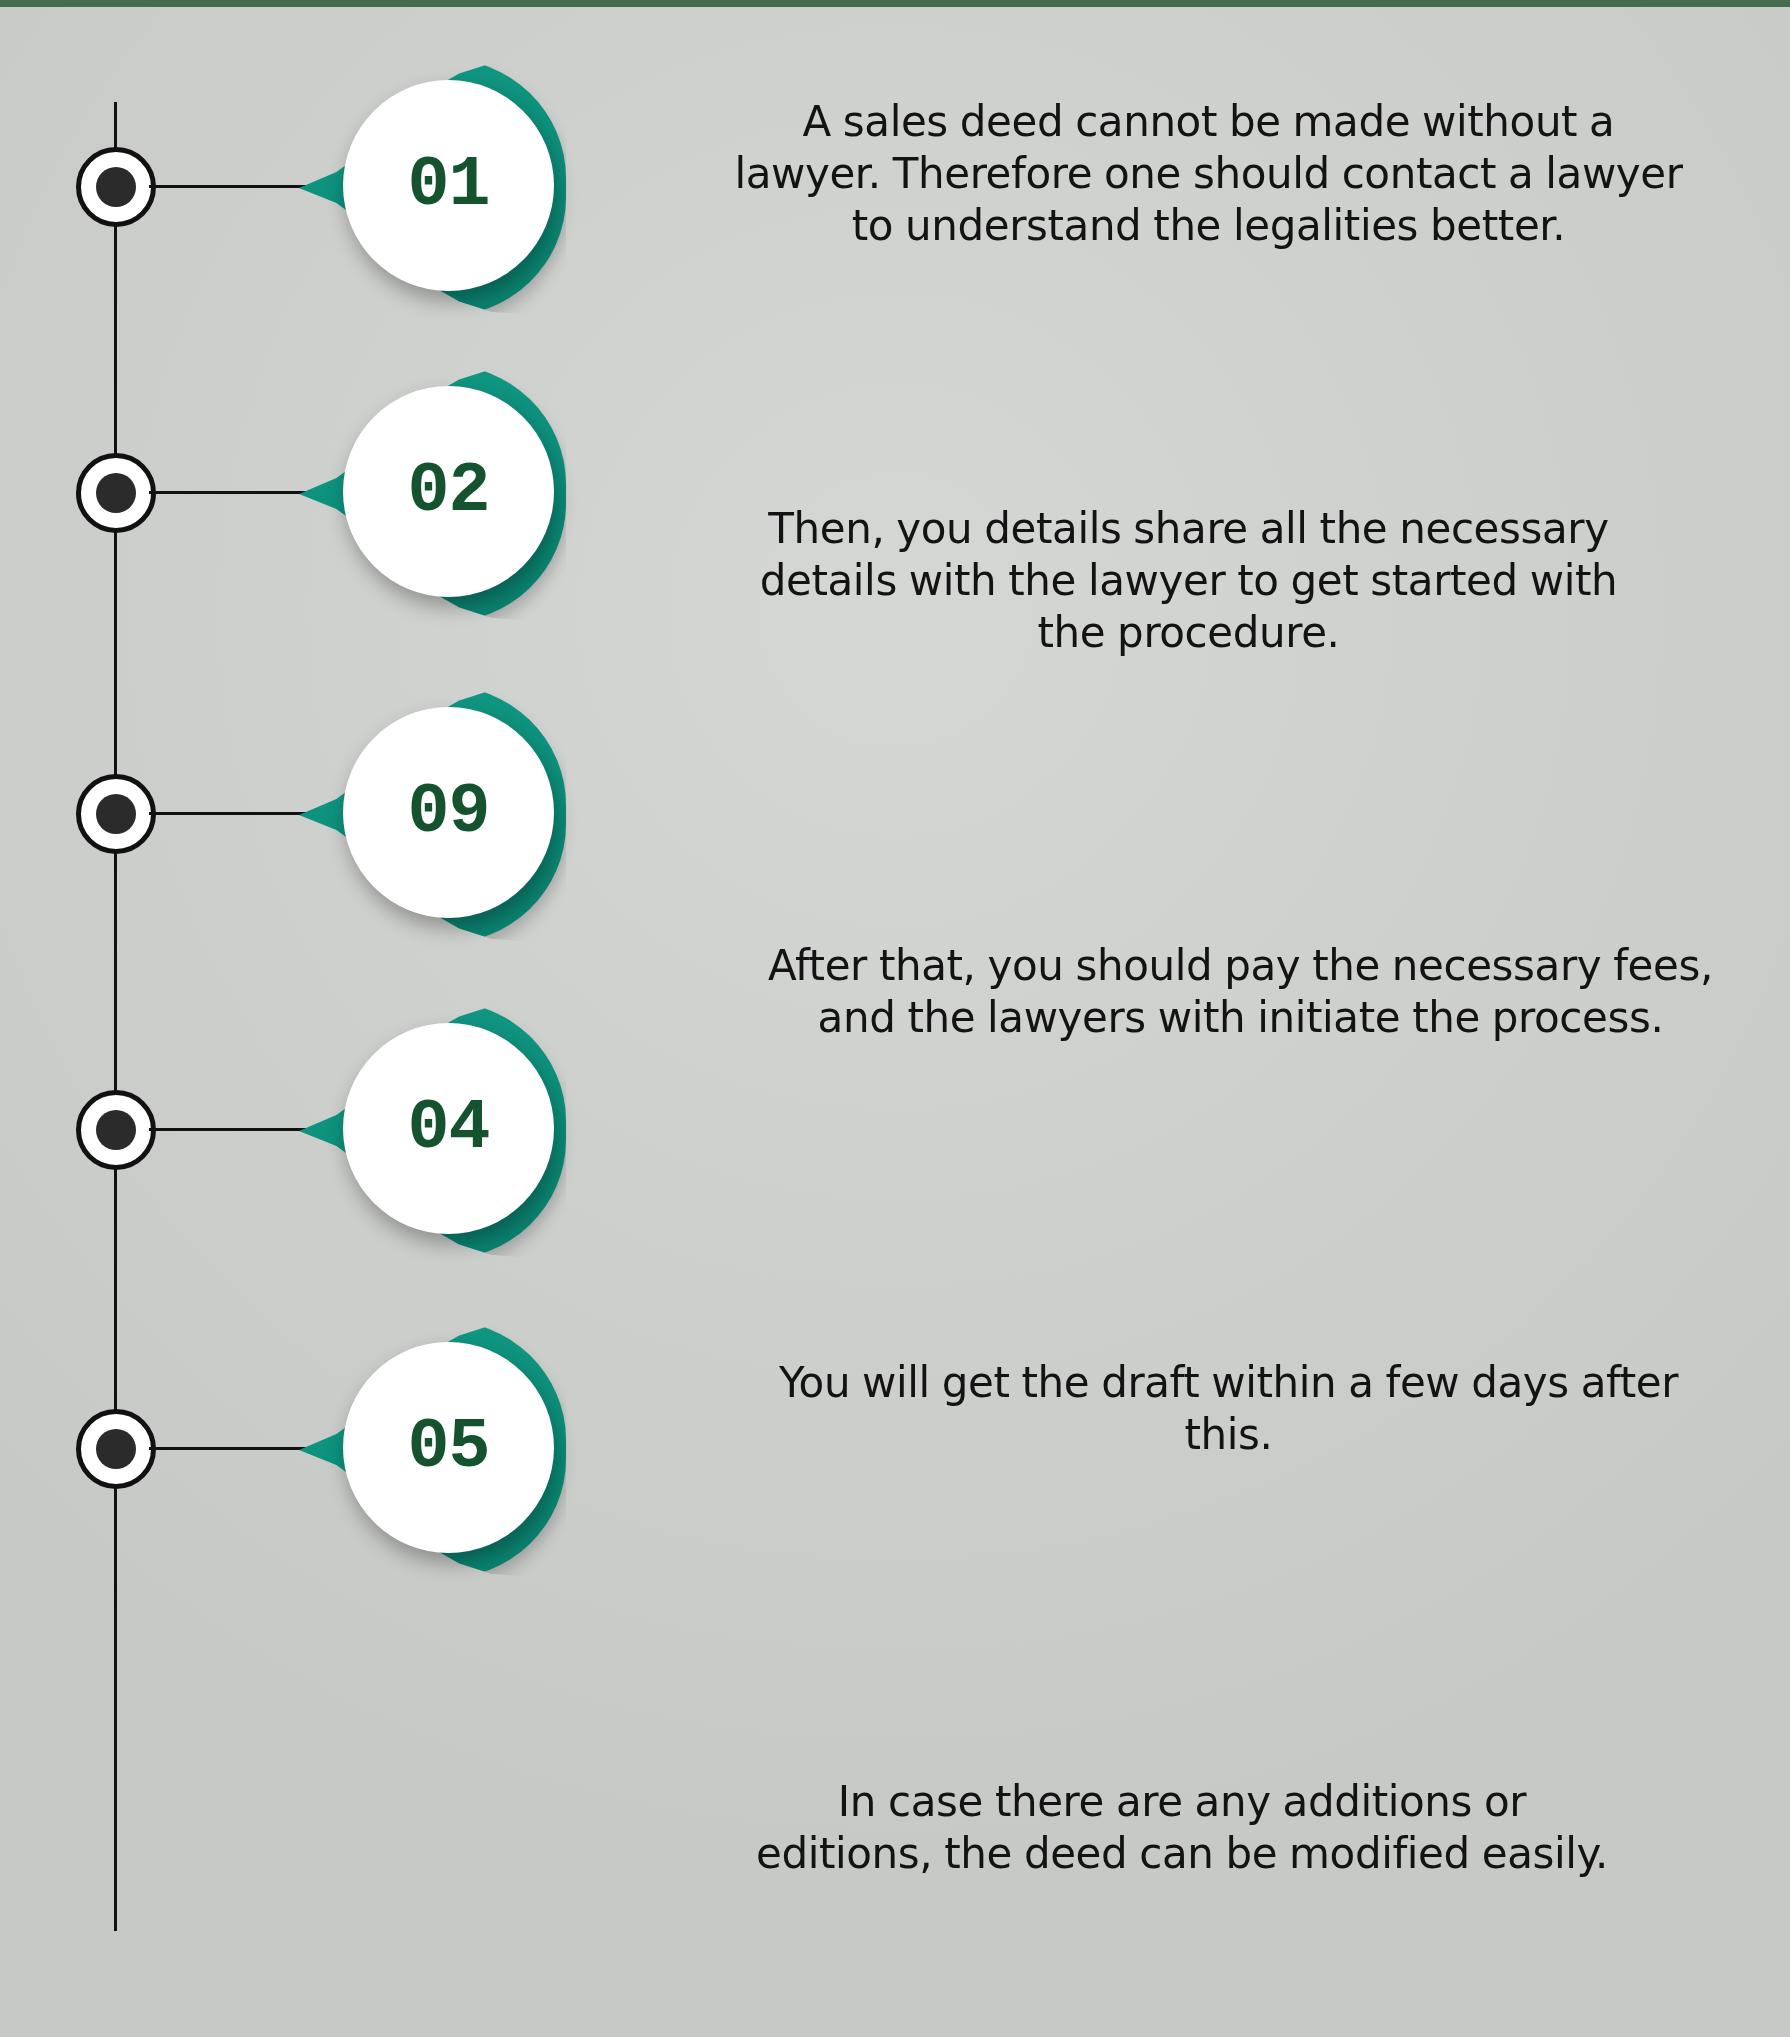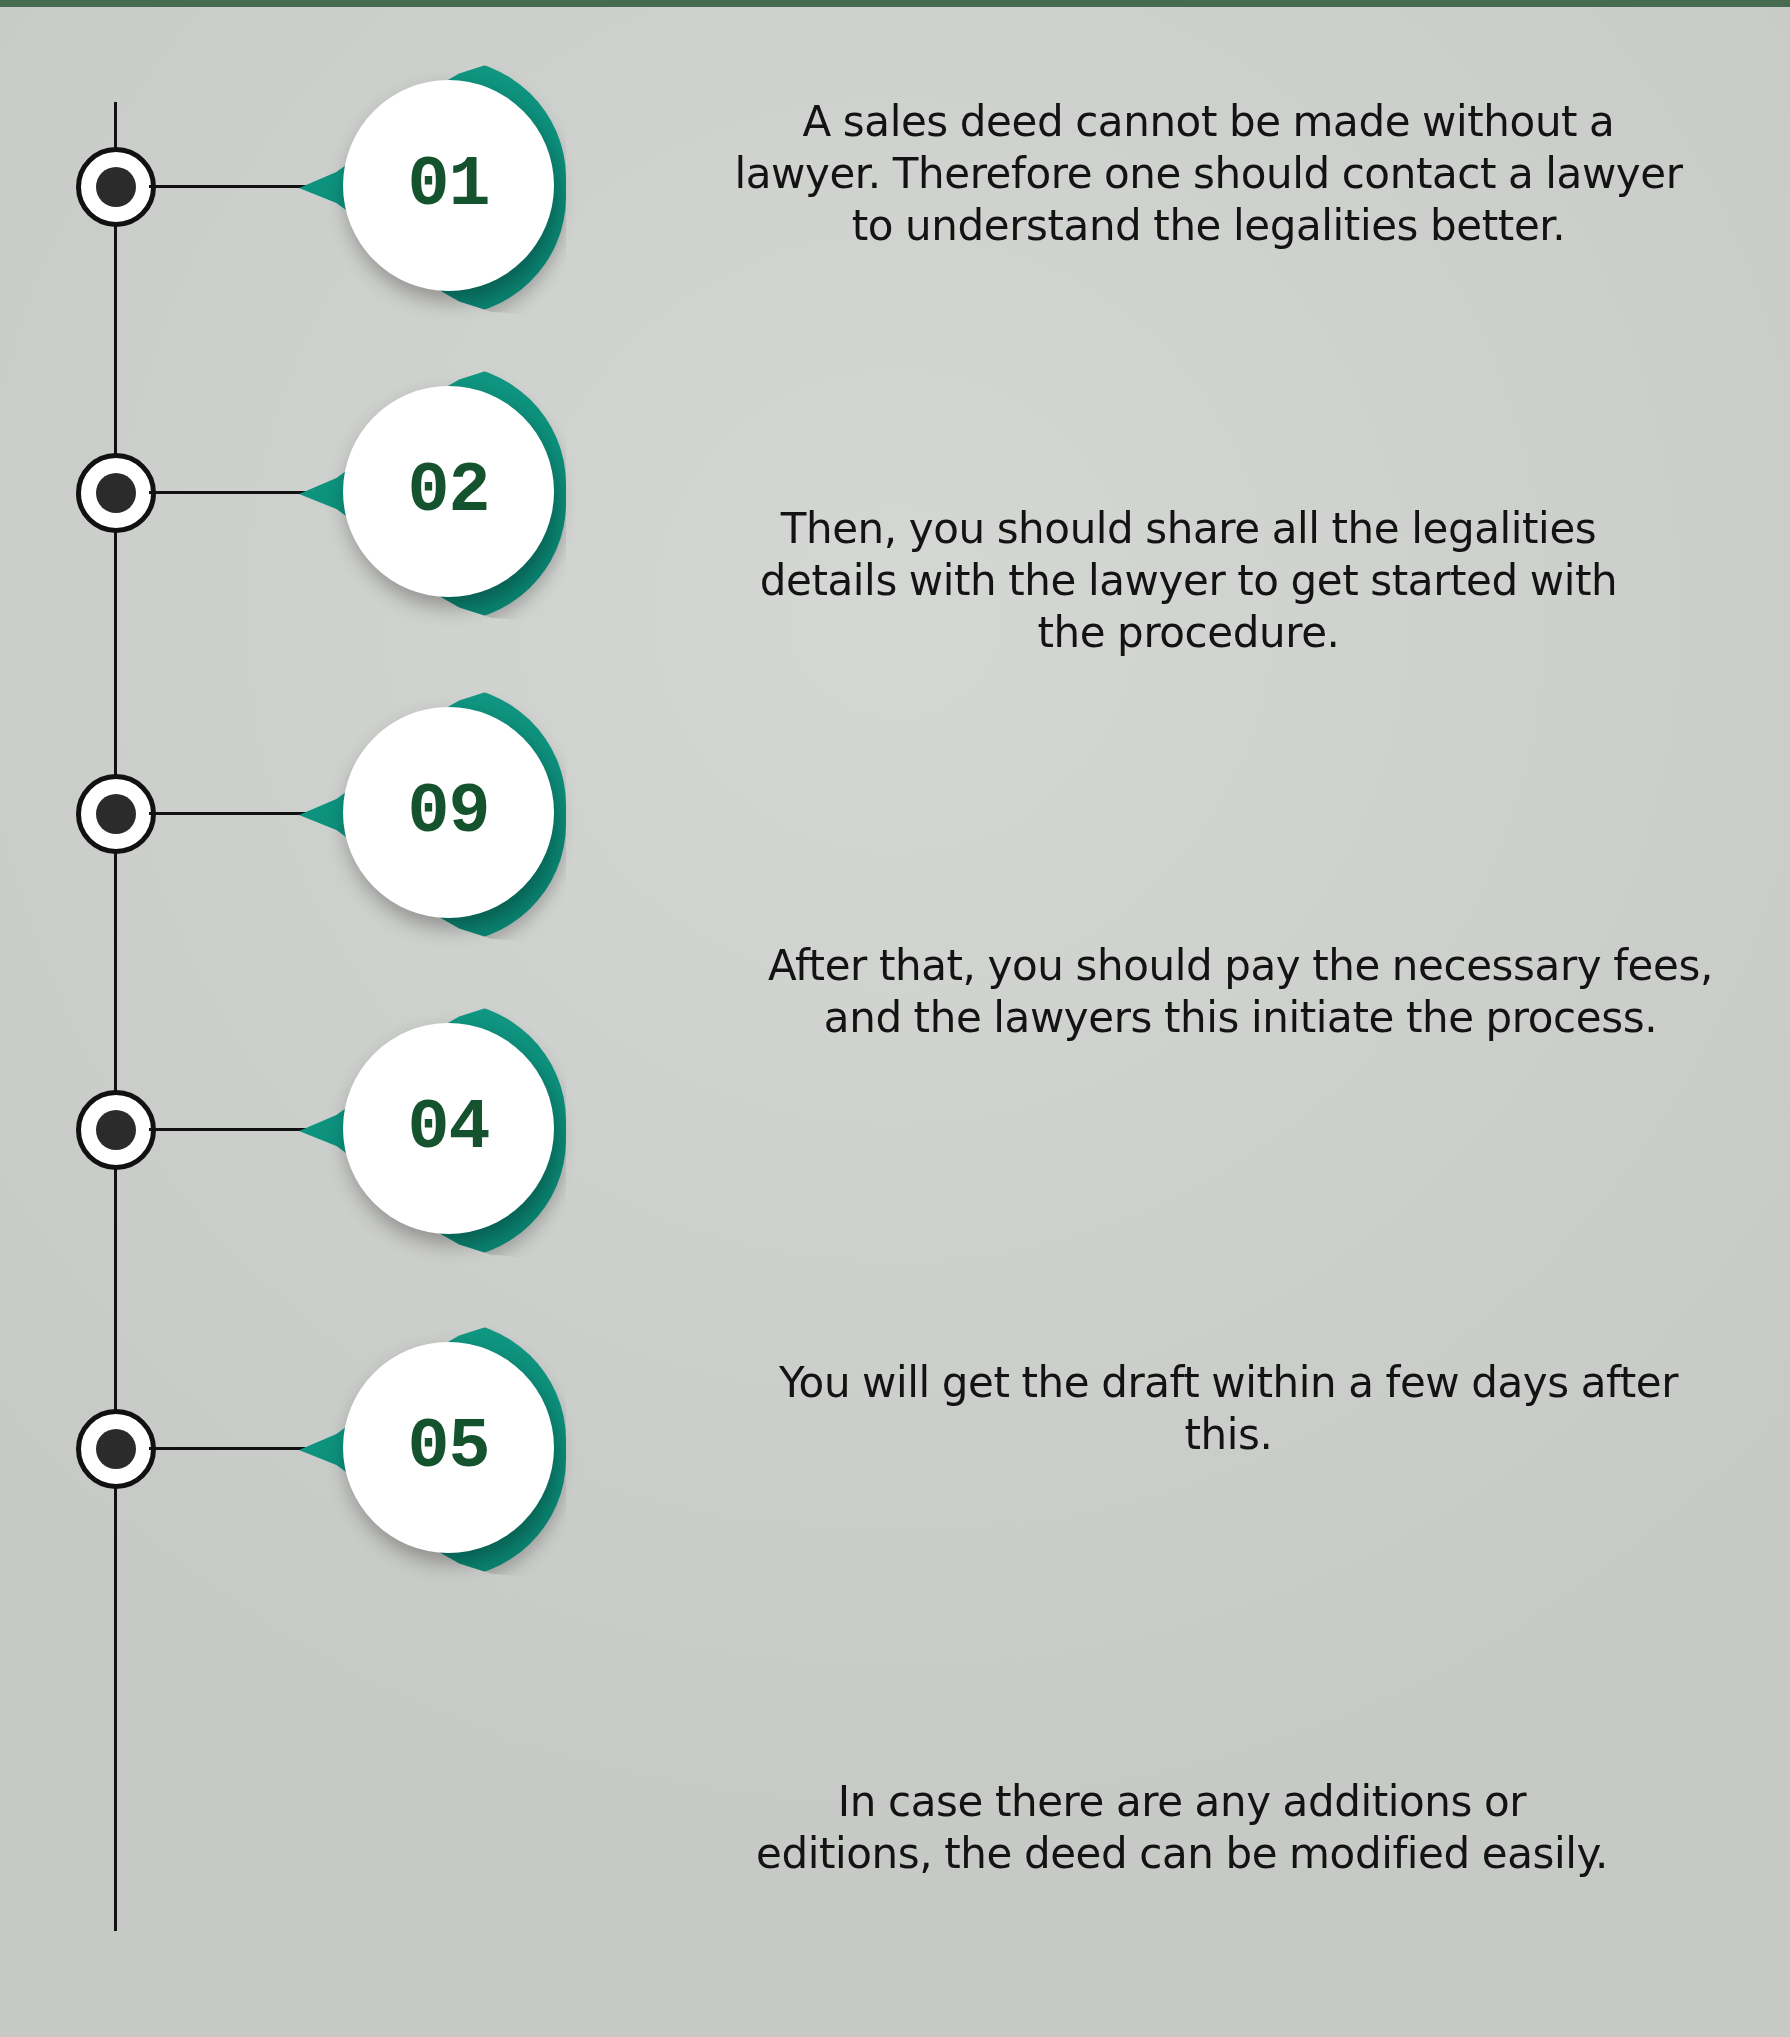--- a/index.html
+++ b/index.html
@@ -171,33 +171,33 @@
 
   <div class="step" style="top:326px">
     <div class="node"></div>
     <div class="connector"></div>
     <div class="pin">
       <div class="pin-blob"></div>
       <div class="pin-disc">
         <span class="pin-number">02</span>
       </div>
     </div>
-    <div class="step-text" style="top:177px; width:915px;">Then, you should share all the legalities details with the lawyer to get started with the procedure.</div>
+    <div class="step-text" style="top:177px; width:915px;">Then, you details share all the necessary details with the lawyer to get started with the procedure.</div>
   </div>
 
   <div class="step" style="top:647px">
     <div class="node"></div>
     <div class="connector"></div>
     <div class="pin">
       <div class="pin-blob"></div>
       <div class="pin-disc">
         <span class="pin-number">09</span>
       </div>
     </div>
-    <div class="step-text" style="top:293px; left:738px; width:1005px;">After that, you should pay the necessary fees, and the lawyers this initiate the process.</div>
+    <div class="step-text" style="top:293px; left:738px; width:1005px;">After that, you should pay the necessary fees, and the lawyers with initiate the process.</div>
   </div>
 
   <div class="step" style="top:963px">
     <div class="node"></div>
     <div class="connector"></div>
     <div class="pin">
       <div class="pin-blob"></div>
       <div class="pin-disc">
         <span class="pin-number">04</span>
       </div>

